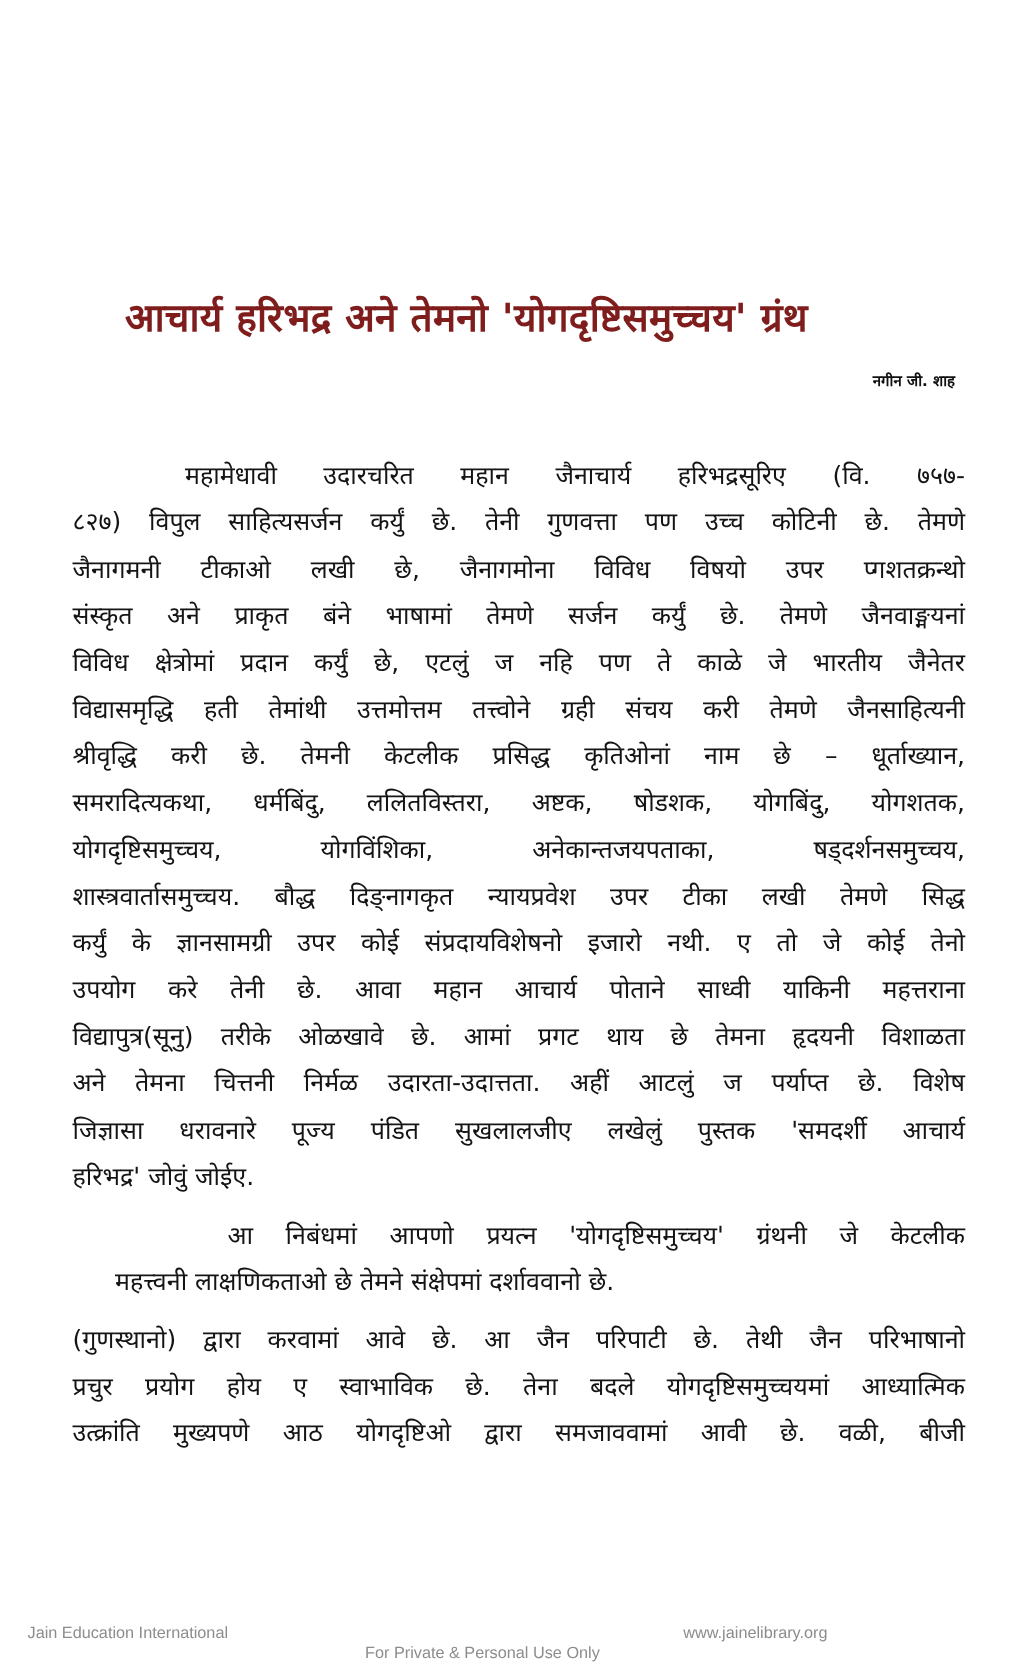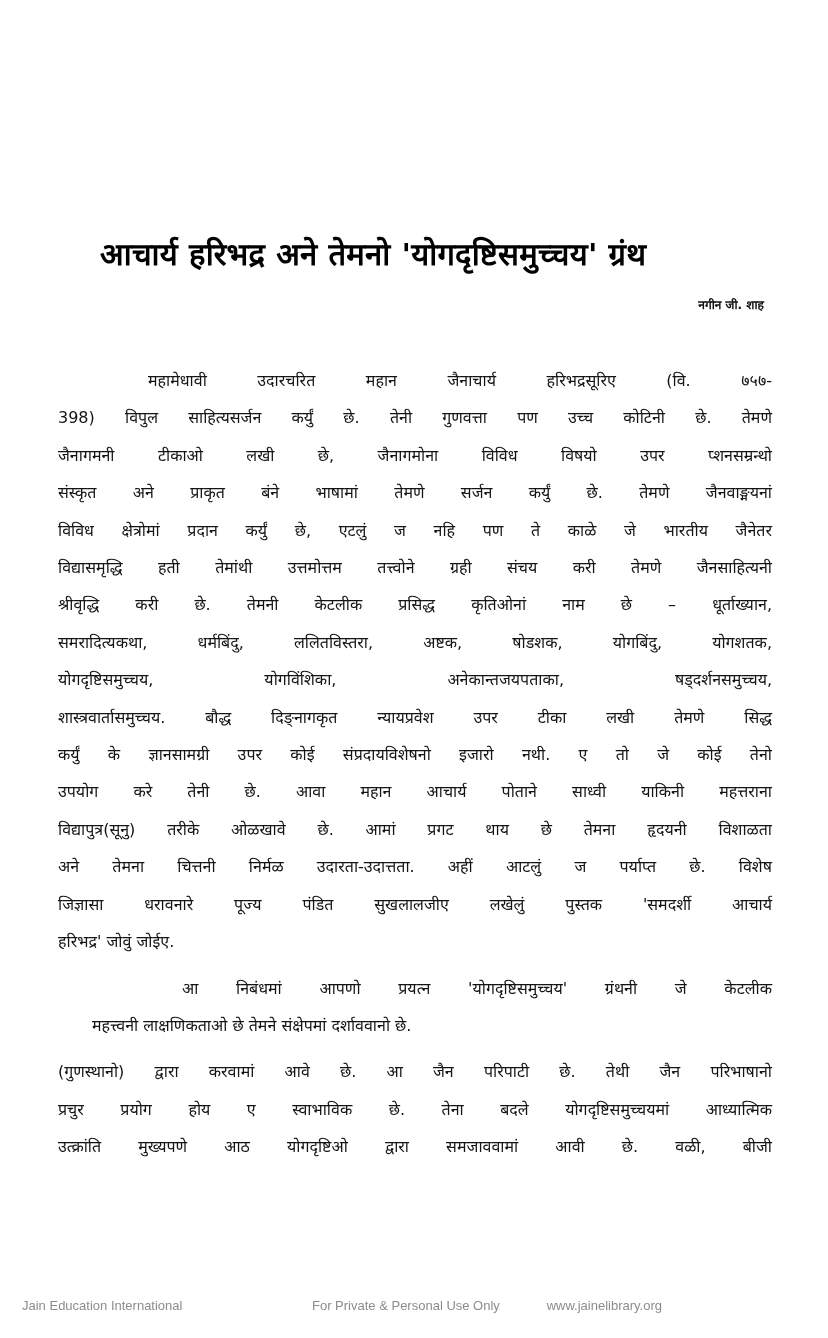--- a/index.html
+++ b/index.html
@@ -4,55 +4,55 @@
 <style>
   html, body { margin: 0; padding: 0; }
   body {
     width: 828px; height: 1338px; background: #ffffff; position: relative; overflow: hidden;
     font-family: "DejaVu Serif", serif; color: #141414;
   }
   .page { position: absolute; left: 0; top: 0; width: 828px; height: 1338px; }
   .title {
     position: absolute; left: 100px; top: 232px; width: 680px;
     font-family: "DejaVu Sans", sans-serif; font-weight: bold; font-size: 31px;
-    letter-spacing: 0.2px; white-space: nowrap; color: #000000;
+    letter-spacing: 0.2px; white-space: nowrap; color: #7f1d1d;
   }
   .author {
     position: absolute; right: 64px; top: 296px;
     font-family: "DejaVu Sans", sans-serif; font-weight: bold; font-size: 12px; color: #111;
   }
   .body-text {
     position: absolute; left: 58px; top: 362px; width: 714px;
-    font-family: "DejaVu Sans", sans-serif; font-size: 16px; line-height: 37.4px;
+    font-family: "DejaVu Sans", sans-serif; font-size: 20px; line-height: 37.4px;
     text-align: justify;
   }
   .line { display: block; text-align: justify; text-align-last: justify; white-space: nowrap; }
   .line.last { text-align-last: left; }
   .line.indent { padding-left: 90px; }
   .footer {
     position: absolute; top: 1298px; left: 0; width: 684px; height: 20px;
     font-family: "Liberation Sans", sans-serif; font-size: 13px; color: #8c8c8c;
   }
   .footer span { position: absolute; top: 0; }
   .f-left { left: 22px; }
-  .f-mid { left: 312px; }
+  .f-mid { left: 292px; margin-top: 16px; }
   .f-right { right: 22px; }
 </style>
 </head>
 <body>
 
 <div class="page">
   <div class="title">आचार्य हरिभद्र अने तेमनो 'योगदृष्टिसमुच्चय' ग्रंथ</div>
   <div class="author">नगीन जी. शाह</div>
 
   <div class="body-text">
     <div style="margin-bottom:9px;">
       <span class="line indent">महामेधावी उदारचरित महान जैनाचार्य हरिभद्रसूरिए (वि. ७५७-</span>
-      <span class="line">398) विपुल साहित्यसर्जन कर्युं छे. तेनी गुणवत्ता पण उच्च कोटिनी छे. तेमणे</span>
-      <span class="line">जैनागमनी टीकाओ लखी छे, जैनागमोना विविध विषयो उपर प्शनसम्रन्थो</span>
+      <span class="line">८२७) विपुल साहित्यसर्जन कर्युं छे. तेनी गुणवत्ता पण उच्च कोटिनी छे. तेमणे</span>
+      <span class="line">जैनागमनी टीकाओ लखी छे, जैनागमोना विविध विषयो उपर प्गशतक्रन्थो</span>
       <span class="line">संस्कृत अने प्राकृत बंने भाषामां तेमणे सर्जन कर्युं छे. तेमणे जैनवाङ्मयनां</span>
       <span class="line">विविध क्षेत्रोमां प्रदान कर्युं छे, एटलुं ज नहि पण ते काळे जे भारतीय जैनेतर</span>
       <span class="line">विद्यासमृद्धि हती तेमांथी उत्तमोत्तम तत्त्वोने ग्रही संचय करी तेमणे जैनसाहित्यनी</span>
       <span class="line">श्रीवृद्धि करी छे. तेमनी केटलीक प्रसिद्ध कृतिओनां नाम छे – धूर्ताख्यान,</span>
       <span class="line">समरादित्यकथा, धर्मबिंदु, ललितविस्तरा, अष्टक, षोडशक, योगबिंदु, योगशतक,</span>
       <span class="line">योगदृष्टिसमुच्चय, योगविंशिका, अनेकान्तजयपताका, षड्दर्शनसमुच्चय,</span>
       <span class="line">शास्त्रवार्तासमुच्चय. बौद्ध दिङ्नागकृत न्यायप्रवेश उपर टीका लखी तेमणे सिद्ध</span>
       <span class="line">कर्युं के ज्ञानसामग्री उपर कोई संप्रदायविशेषनो इजारो नथी. ए तो जे कोई तेनो</span>
       <span class="line">उपयोग करे तेनी छे. आवा महान आचार्य पोताने साध्वी याकिनी महत्तराना</span>
       <span class="line">विद्यापुत्र(सूनु) तरीके ओळखावे छे. आमां प्रगट थाय छे तेमना हृदयनी विशाळता</span>

